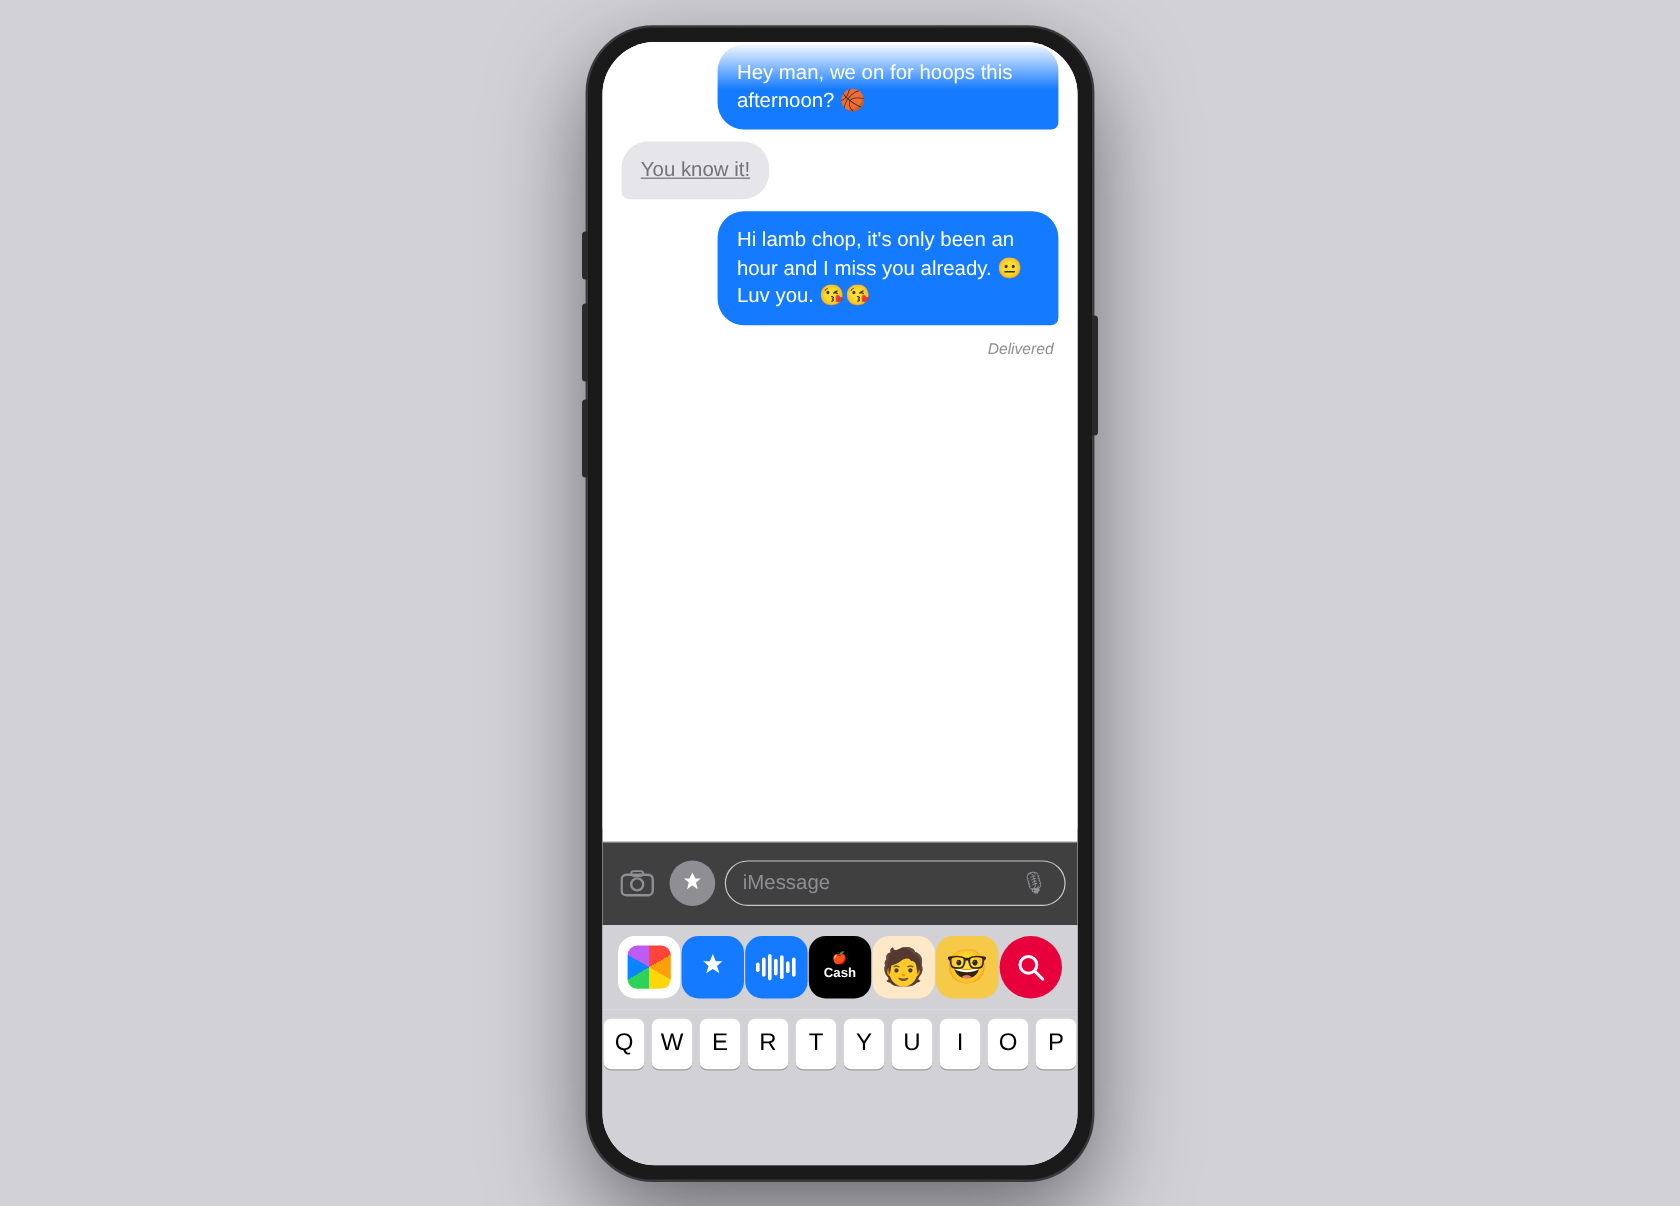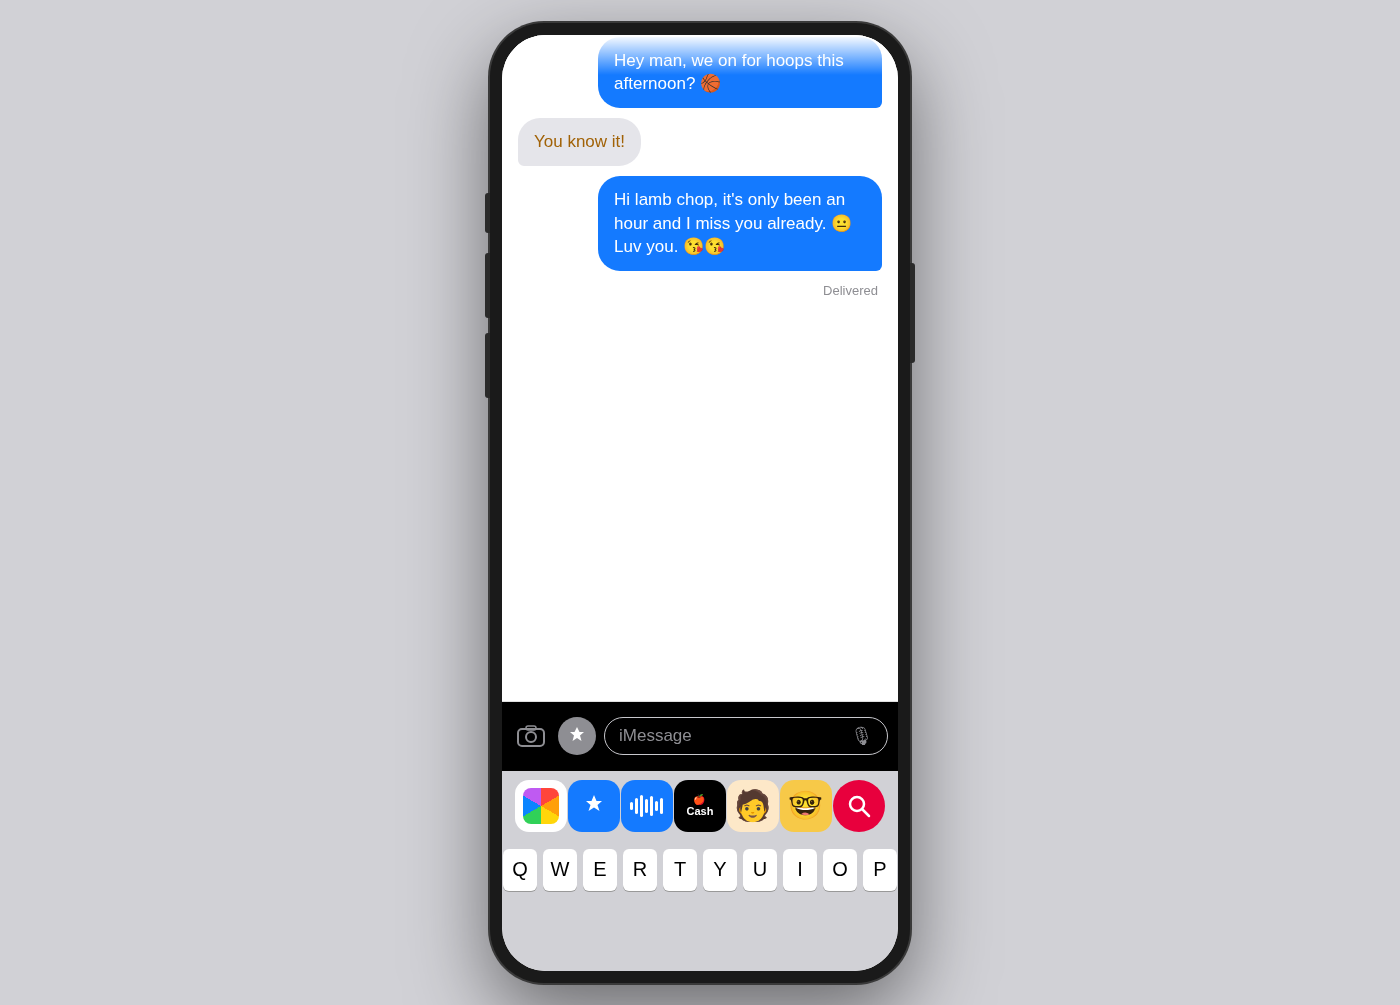--- a/index.html
+++ b/index.html
@@ -118,40 +118,42 @@
     }
 
     .bubble.sent {
       background: #147AFF;
       color: #ffffff;
       border-bottom-right-radius: 6px;
     }
 
     .bubble.received {
       background: #e5e5ea;
-      color: #a16207;
+      color: #737373;
       border-bottom-left-radius: 6px;
+      text-decoration: underline;
     }
 
     .delivered-label {
       text-align: right;
       font-size: 13px;
       color: #8e8e93;
       padding-right: 4px;
       margin-top: 2px;
+      font-style: italic;
     }
 
     
     .input-bar {
       position: absolute;
       bottom: 200px;
       left: 0;
       right: 0;
       height: 70px;
-      background: #000000;
+      background: #404040;
       display: flex;
       align-items: center;
       padding: 0 10px;
       gap: 8px;
       border-top: 1px solid #e0e0e0;
     }
 
     .input-icon-btn {
       width: 38px;
       height: 38px;

